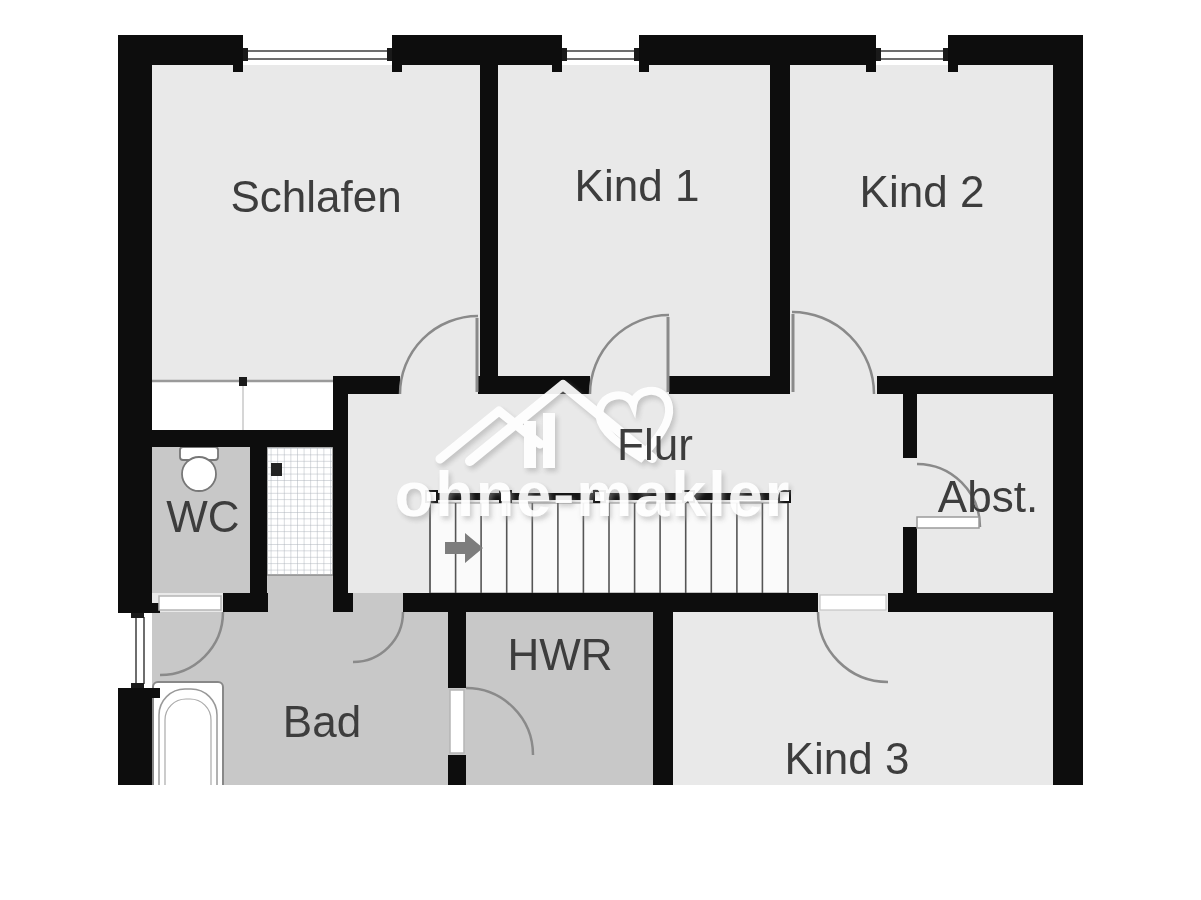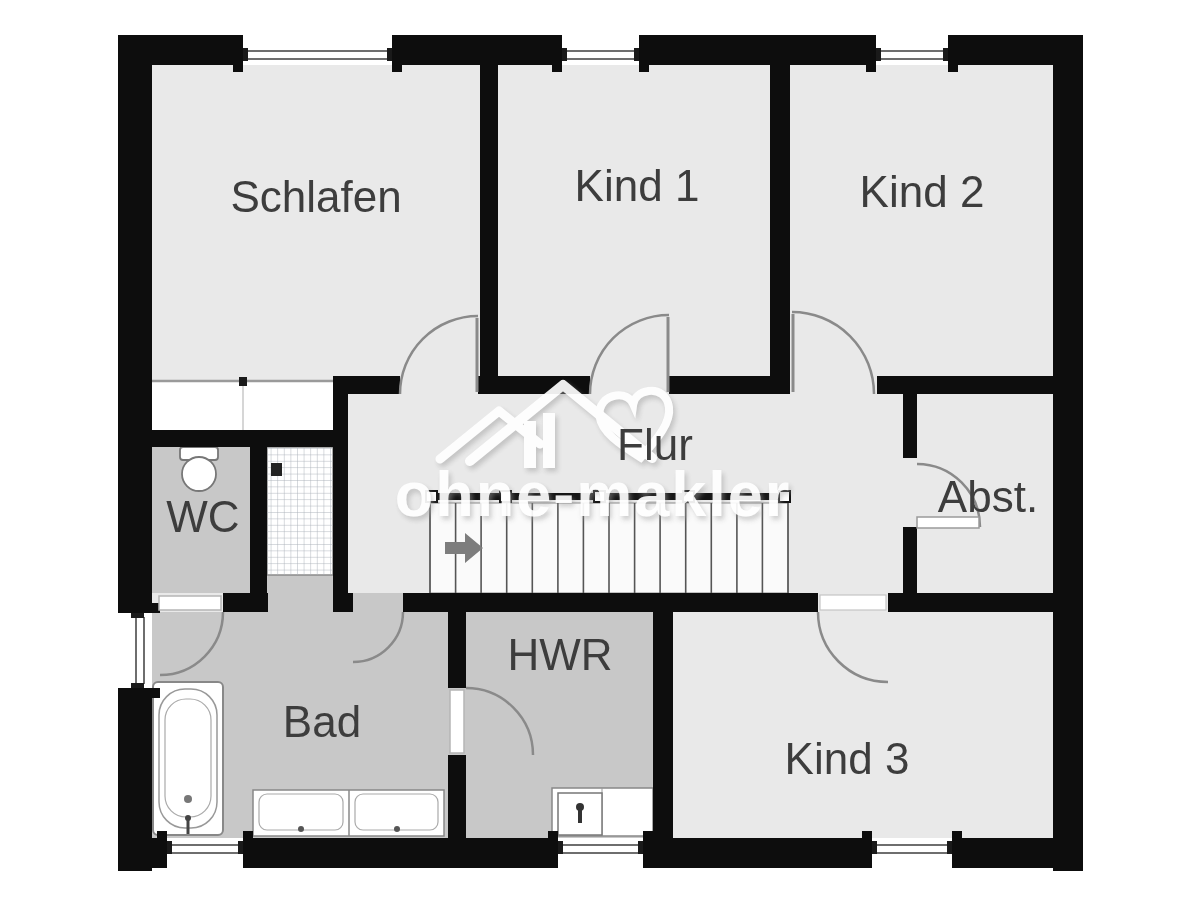--- a/index.html
+++ b/index.html
@@ -1,16 +1,16 @@
 <!DOCTYPE html>
 <html><head>
 <meta charset="utf-8">
 <style>
   html,body{margin:0;padding:0;background:#ffffff;}
-  .stage{width:1201px;height:900px;position:relative;background:#ffffff;overflow:hidden;}
+  .stage{width:1201px;height:785px;position:relative;background:#ffffff;overflow:hidden;}
   svg text{font-family:"Liberation Sans","DejaVu Sans",sans-serif;}
   .room-label{font-size:44px;}
   .wm-text{font-size:63px;font-weight:bold;letter-spacing:2px;}
 </style>
 </head>
 <body>
 
 <div class="stage">
 <svg width="1201" height="900" viewBox="0 0 1201 900">
   <defs>

